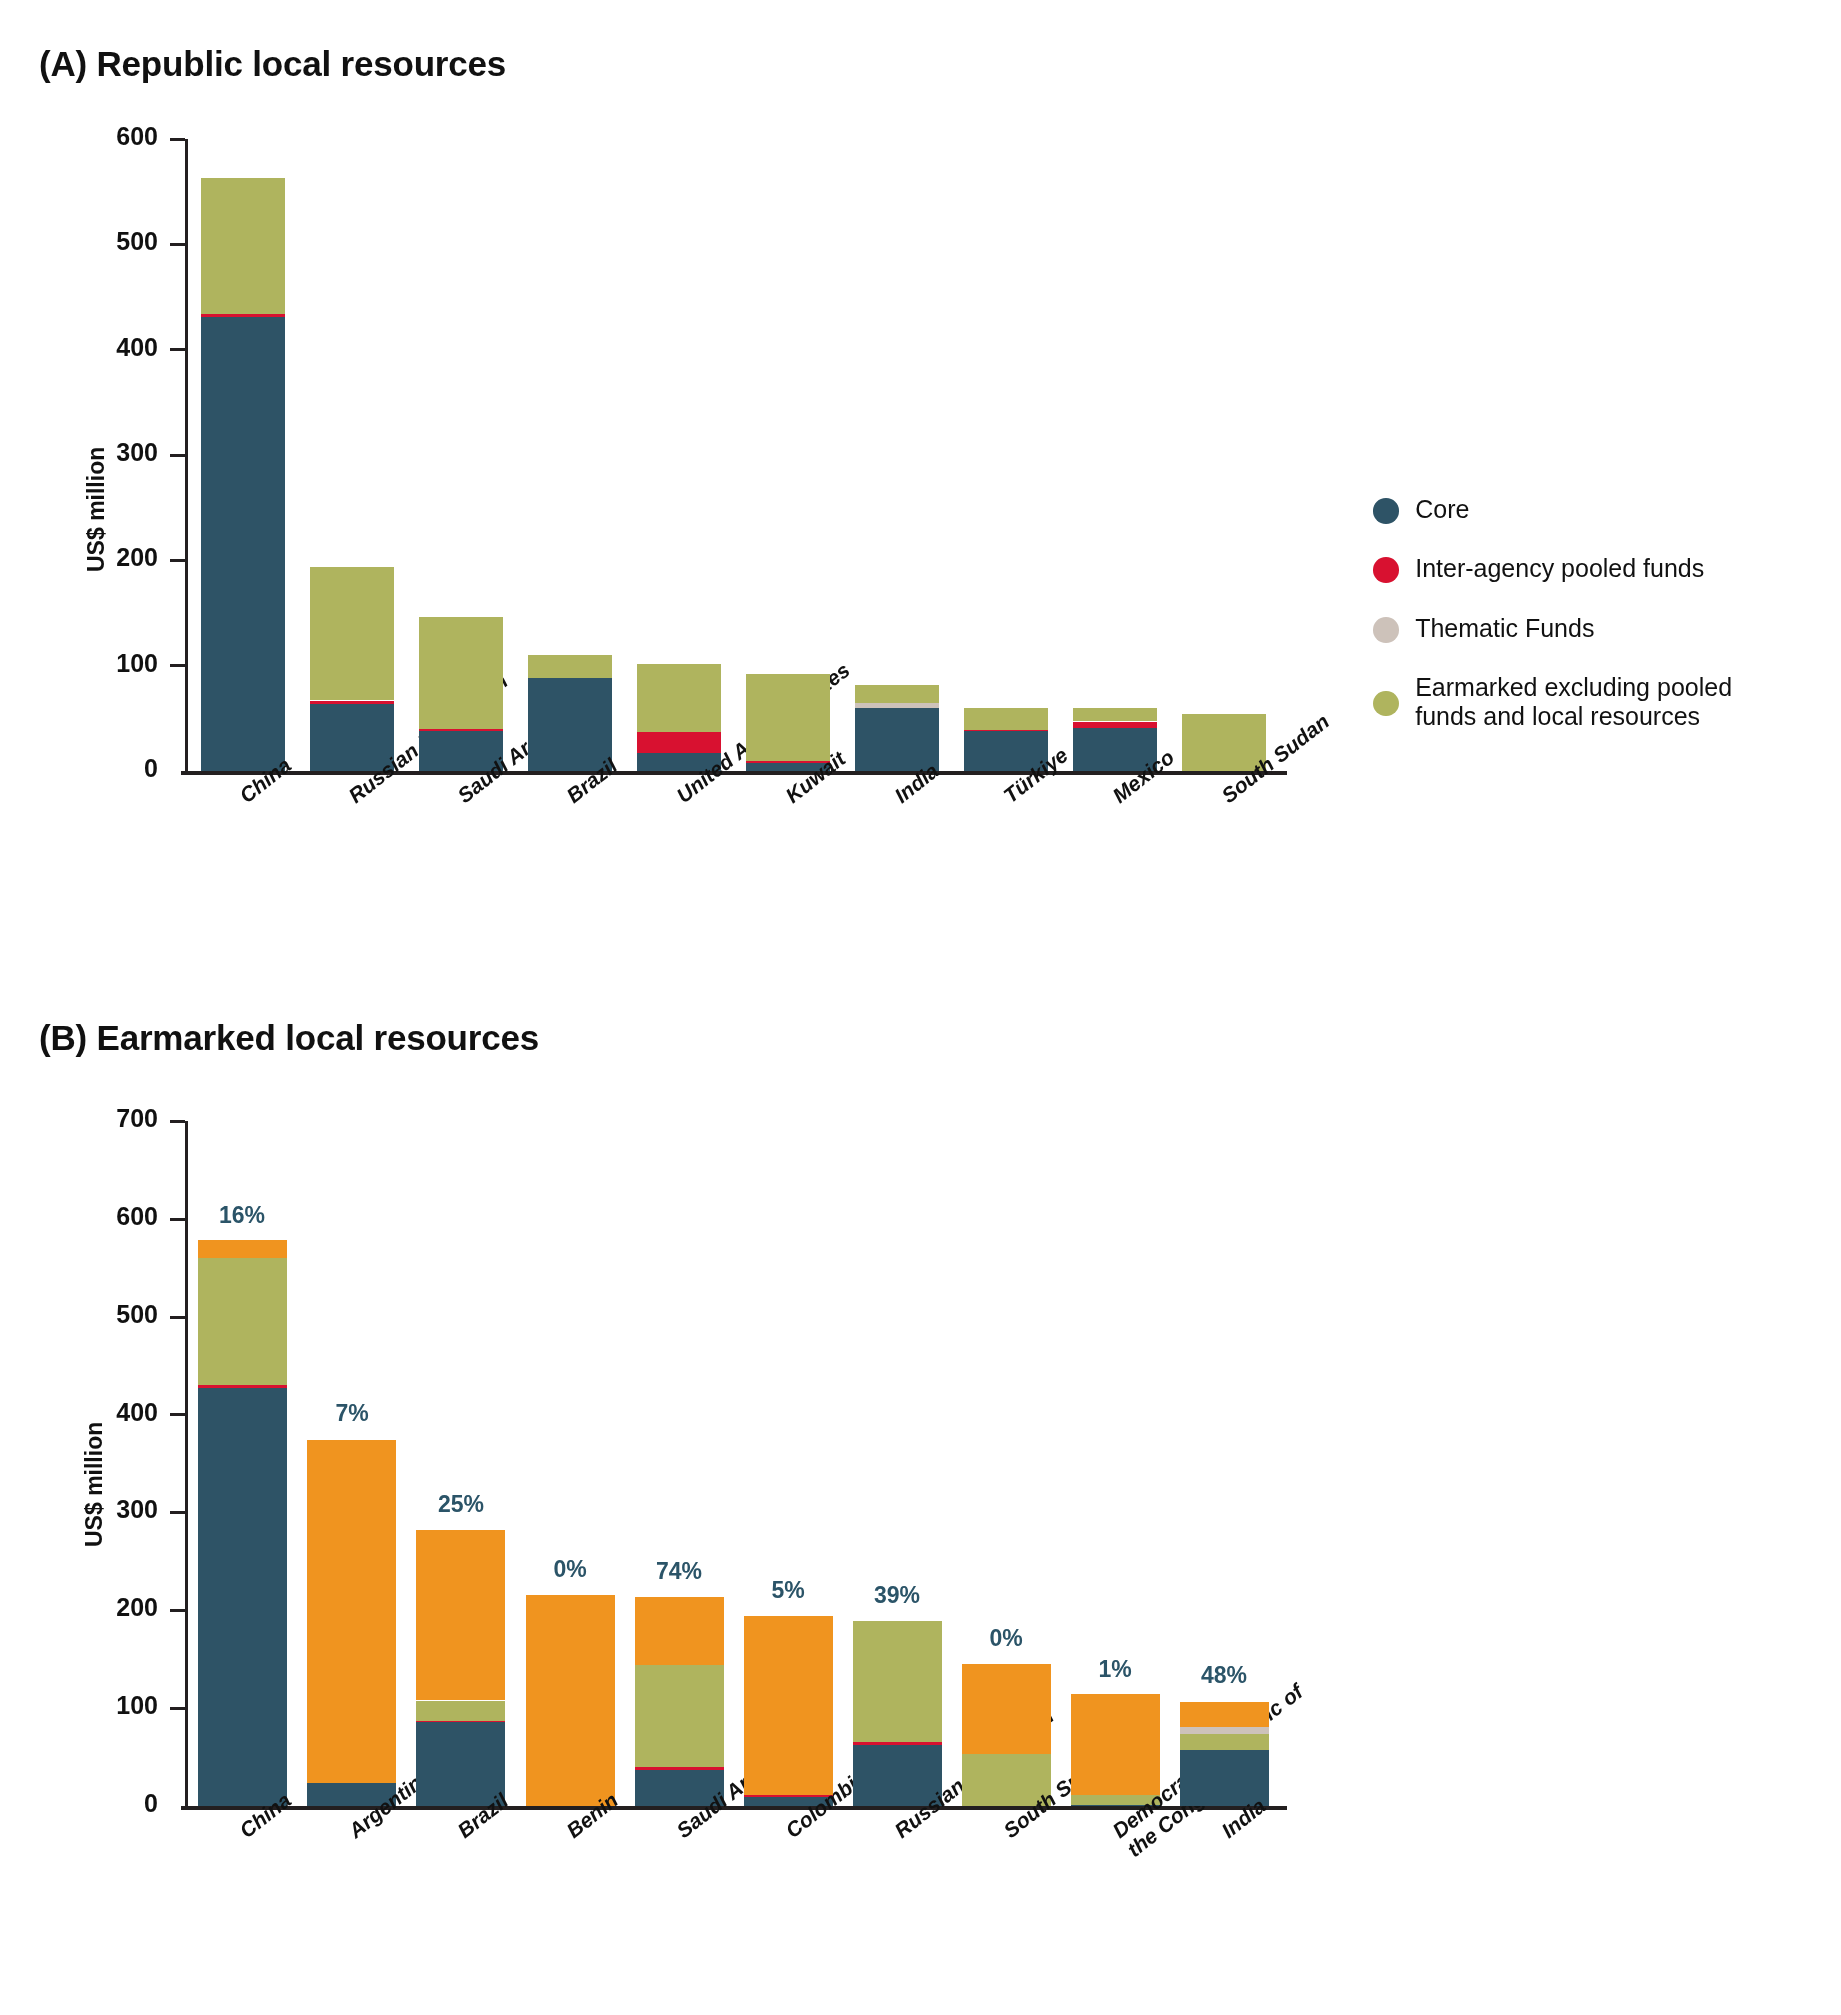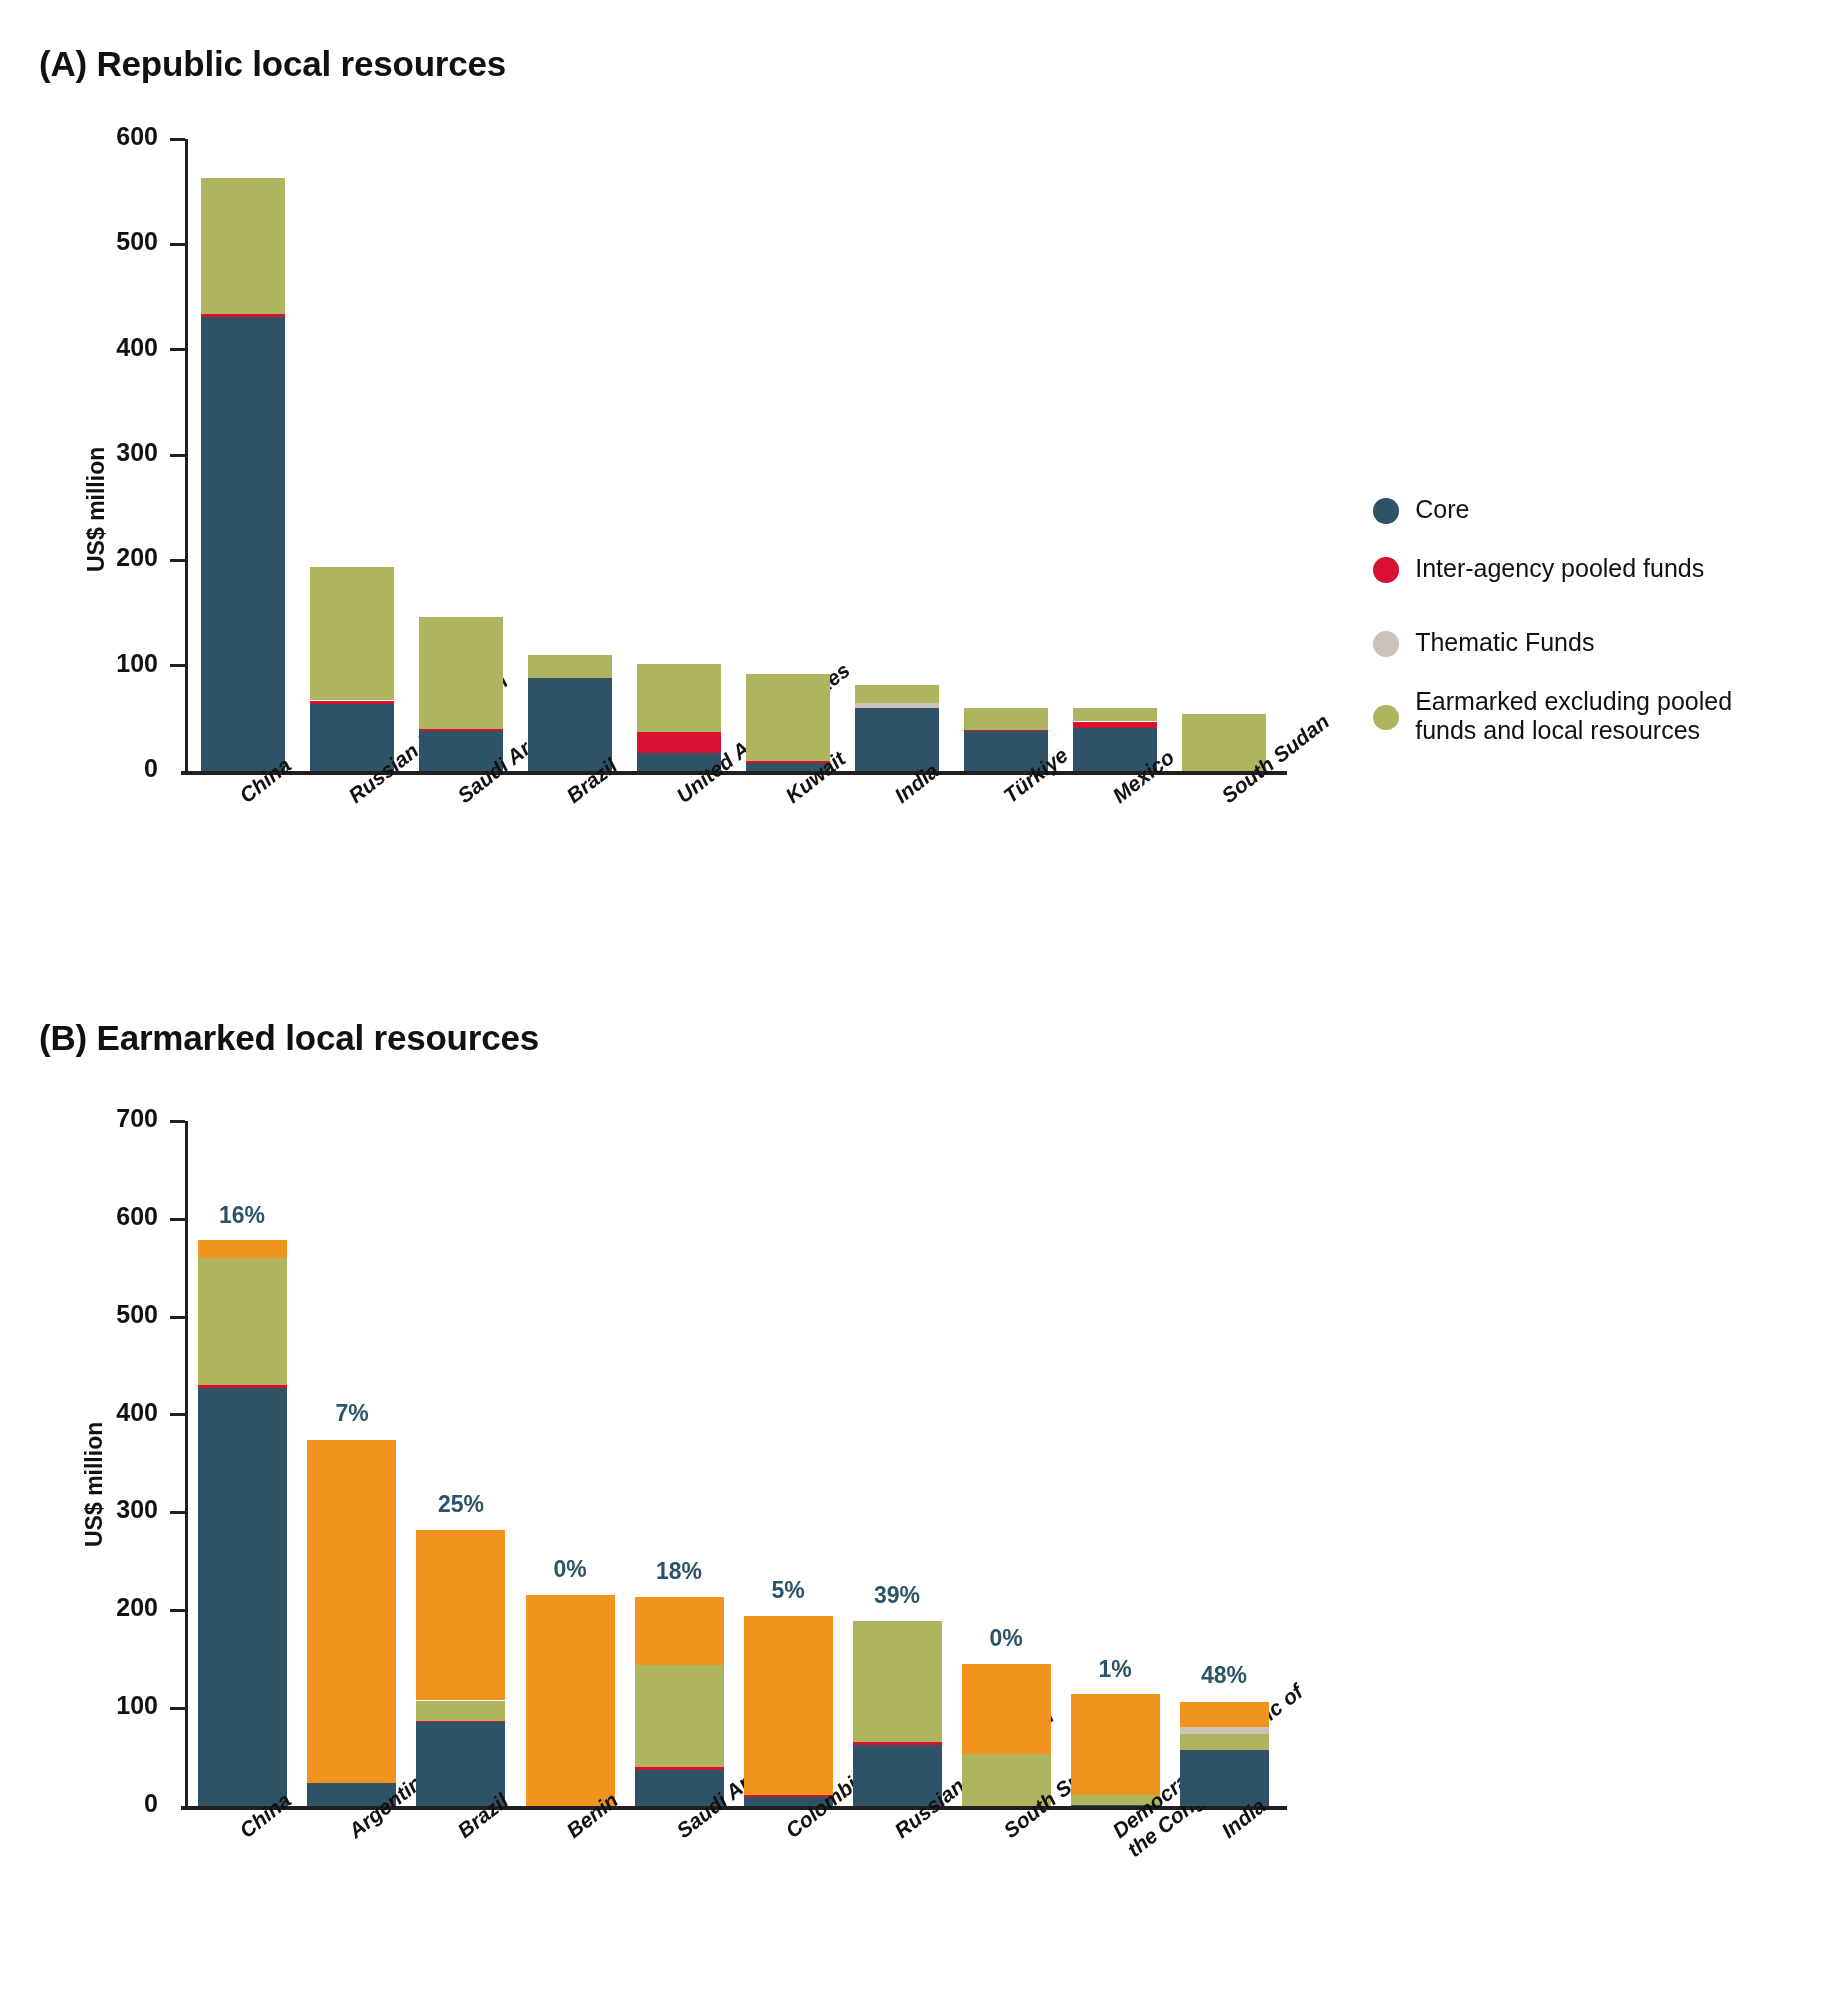--- a/index.html
+++ b/index.html
@@ -211,21 +211,21 @@
       <div class="bar" style="left: 1182px; width: 84px; top: 139px; height: 632px;">
         <div class="seg" style="background: rgb(175, 180, 94); height: 57px; bottom: 0px; position: absolute;"></div>
       </div>
       <div class="cat-label" style="left: 1217px; top: 789px;">South Sudan</div>
     </div>
   <div class="legend" id="legend-a" style="left: 1373px; top: 495px; width: 421px;">
       <div class="legend-row" style="margin-bottom: 29px;">
         <span class="legend-dot" style="background: rgb(46, 83, 102);"></span>
         <span class="legend-text">Core</span>
       </div>
-      <div class="legend-row" style="margin-bottom: 45px;">
+      <div class="legend-row" style="margin-bottom: 31px;">
         <span class="legend-dot" style="background: rgb(216, 17, 48);"></span>
         <span class="legend-text">Inter-agency pooled funds</span>
       </div>
       <div class="legend-row" style="margin-bottom: 29px;">
         <span class="legend-dot" style="background: rgb(205, 194, 186);"></span>
         <span class="legend-text">Thematic Funds</span>
       </div>
       <div class="legend-row" style="margin-bottom: 29px;">
         <span class="legend-dot" style="background: rgb(175, 180, 94);"></span>
         <span class="legend-text">Earmarked excluding pooled
@@ -281,21 +281,21 @@
         <div class="seg" style="background: rgb(240, 148, 31); height: 211px; bottom: 0px; position: absolute;"></div>
       </div>
       <div class="pct-label" style="left: 510px; width: 120px; top: 570px;">0%</div>
       <div class="cat-label" style="left: 562px; top: 838px;">Benin</div>
       <div class="bar" style="left: 635px; width: 89px; top: 135px; height: 685px;">
         <div class="seg" style="background: rgb(46, 83, 102); height: 36px; bottom: 0px; position: absolute;"></div>
         <div class="seg" style="background: rgb(216, 17, 48); height: 2.9px; bottom: 36px; position: absolute;"></div>
         <div class="seg" style="background: rgb(175, 180, 94); height: 102px; bottom: 39px; position: absolute;"></div>
         <div class="seg" style="background: rgb(240, 148, 31); height: 68px; bottom: 141px; position: absolute;"></div>
       </div>
-      <div class="pct-label" style="left: 619px; width: 120px; top: 572px;">18%</div>
+      <div class="pct-label" style="left: 619px; width: 120px; top: 572px;">74%</div>
       <div class="cat-label" style="left: 672px; top: 838px;">Saudi Arabia</div>
       <div class="bar" style="left: 744px; width: 89px; top: 135px; height: 685px;">
         <div class="seg" style="background: rgb(46, 83, 102); height: 8.8px; bottom: 0px; position: absolute;"></div>
         <div class="seg" style="background: rgb(216, 17, 48); height: 2.3px; bottom: 8.8px; position: absolute;"></div>
         <div class="seg" style="background: rgb(240, 148, 31); height: 179px; bottom: 10.8px; position: absolute;"></div>
       </div>
       <div class="pct-label" style="left: 728px; width: 120px; top: 591px;">5%</div>
       <div class="cat-label" style="left: 781px; top: 838px;">Colombia</div>
       <div class="bar" style="left: 853px; width: 89px; top: 135px; height: 685px;">
         <div class="seg" style="background: rgb(46, 83, 102); height: 61px; bottom: 0px; position: absolute;"></div>

